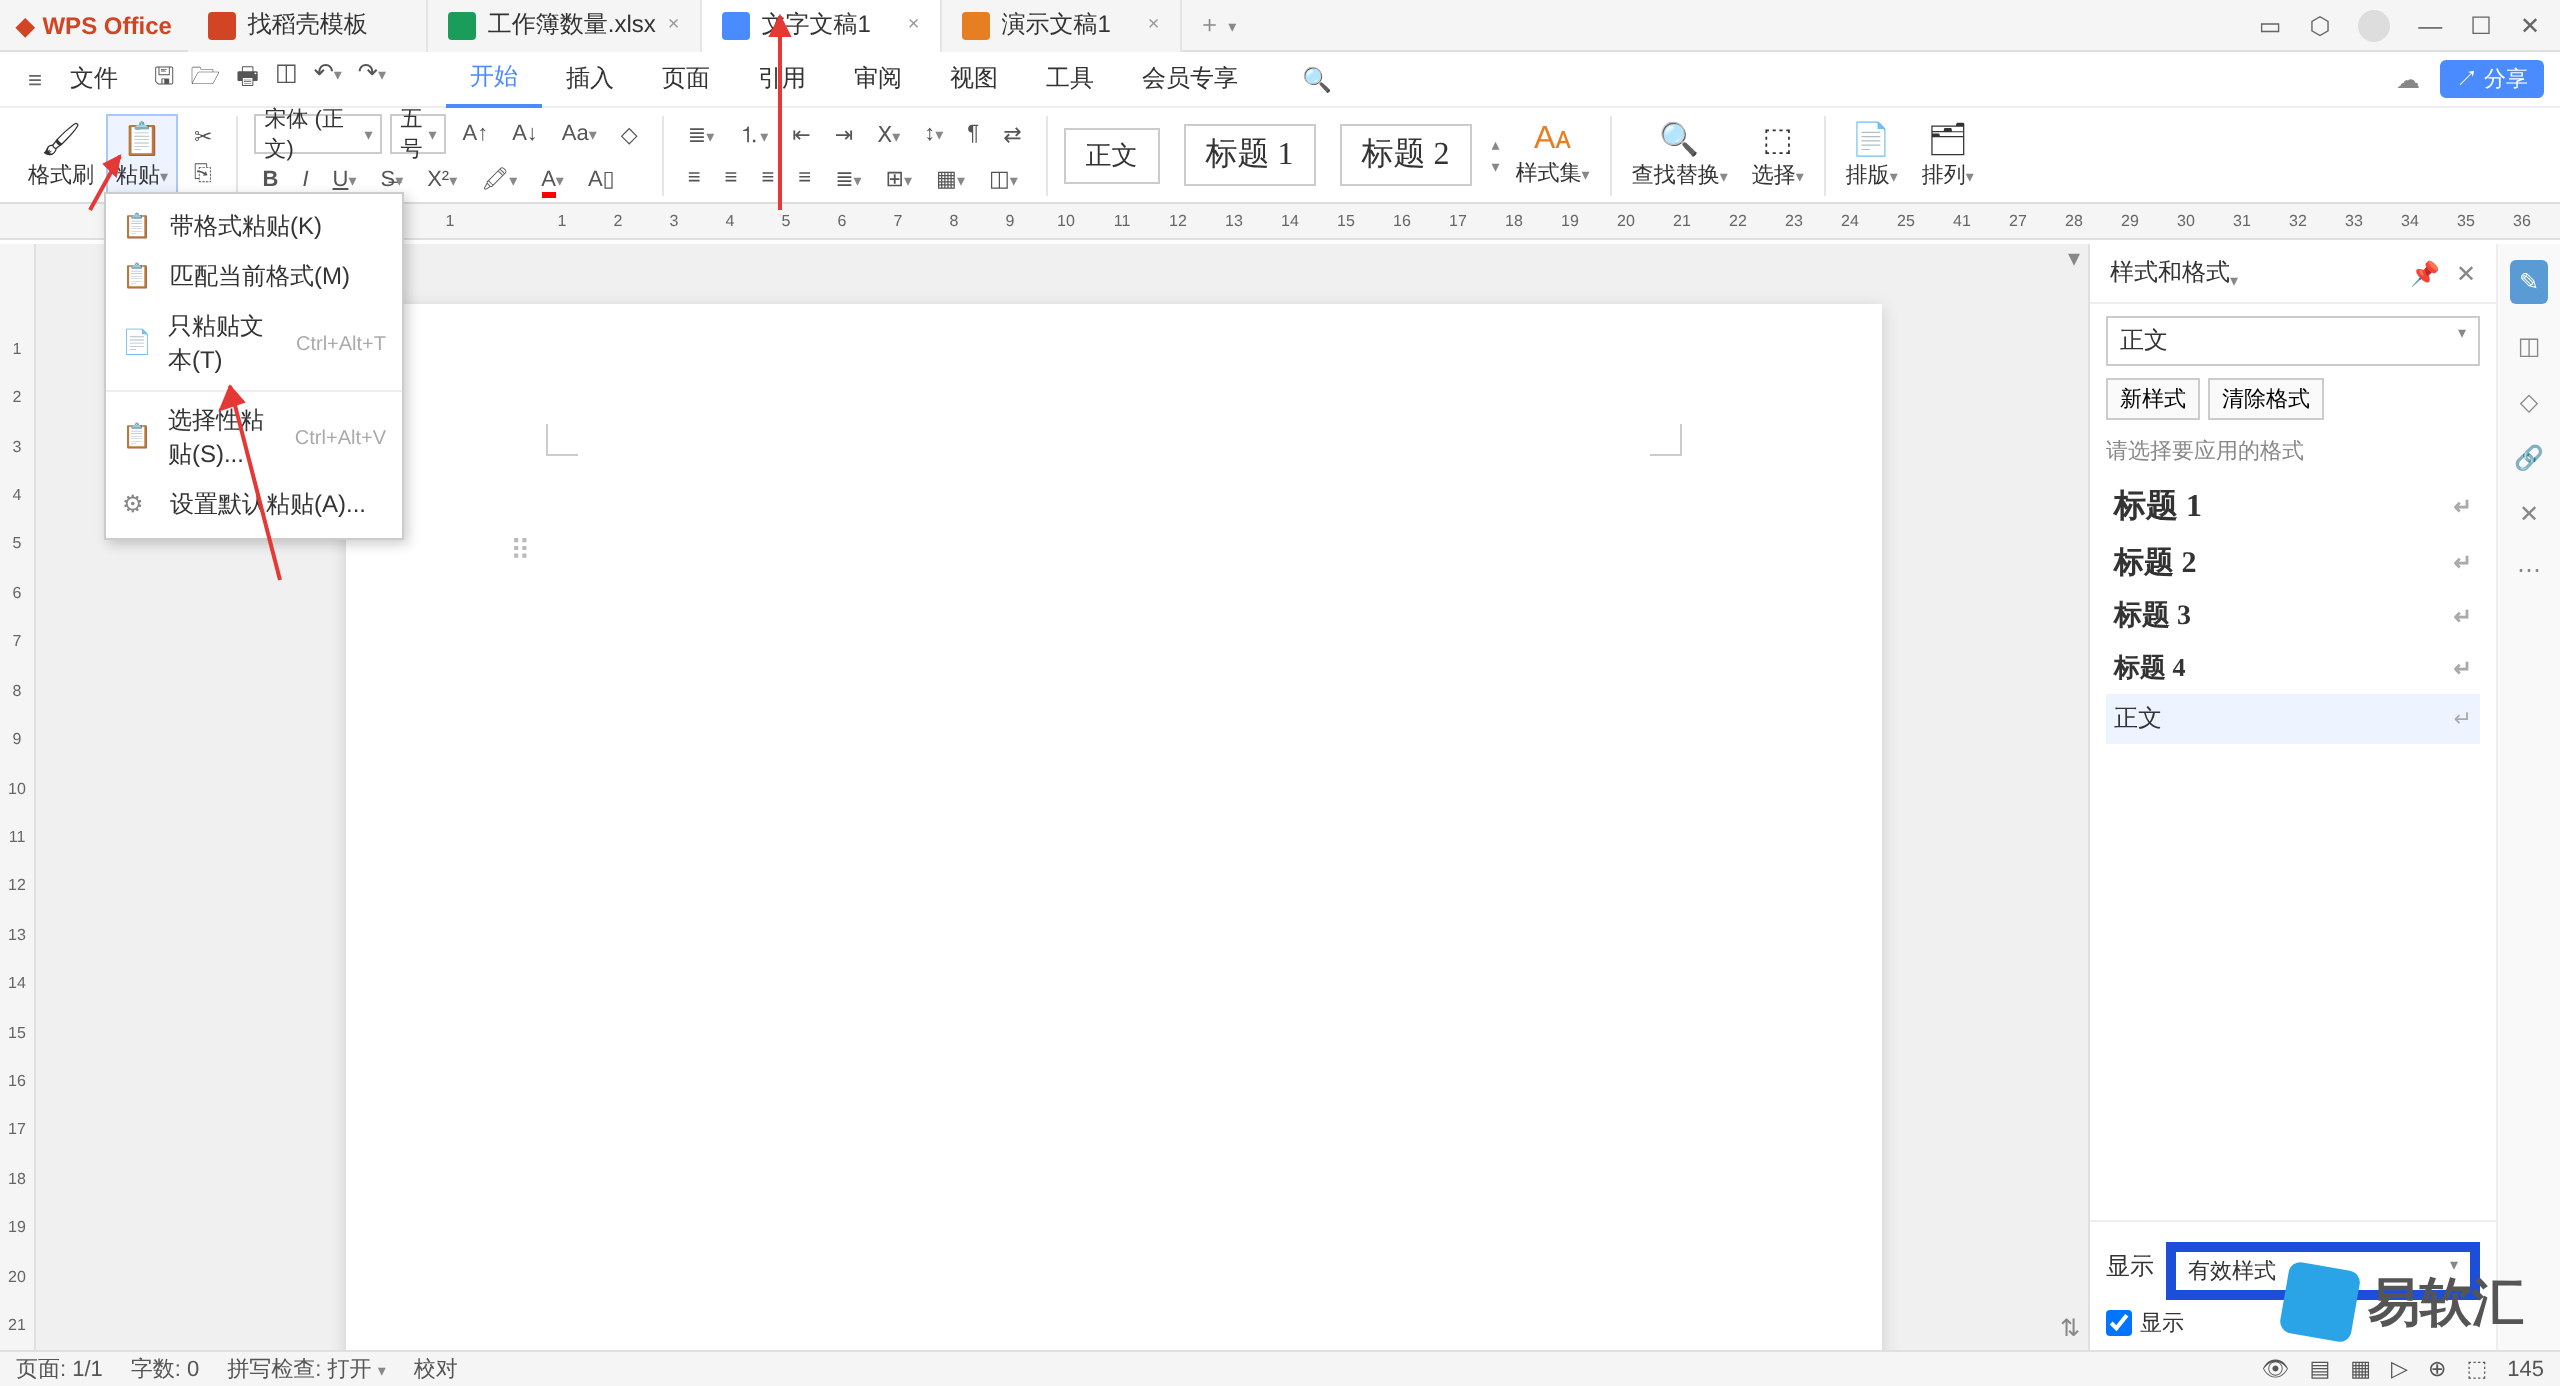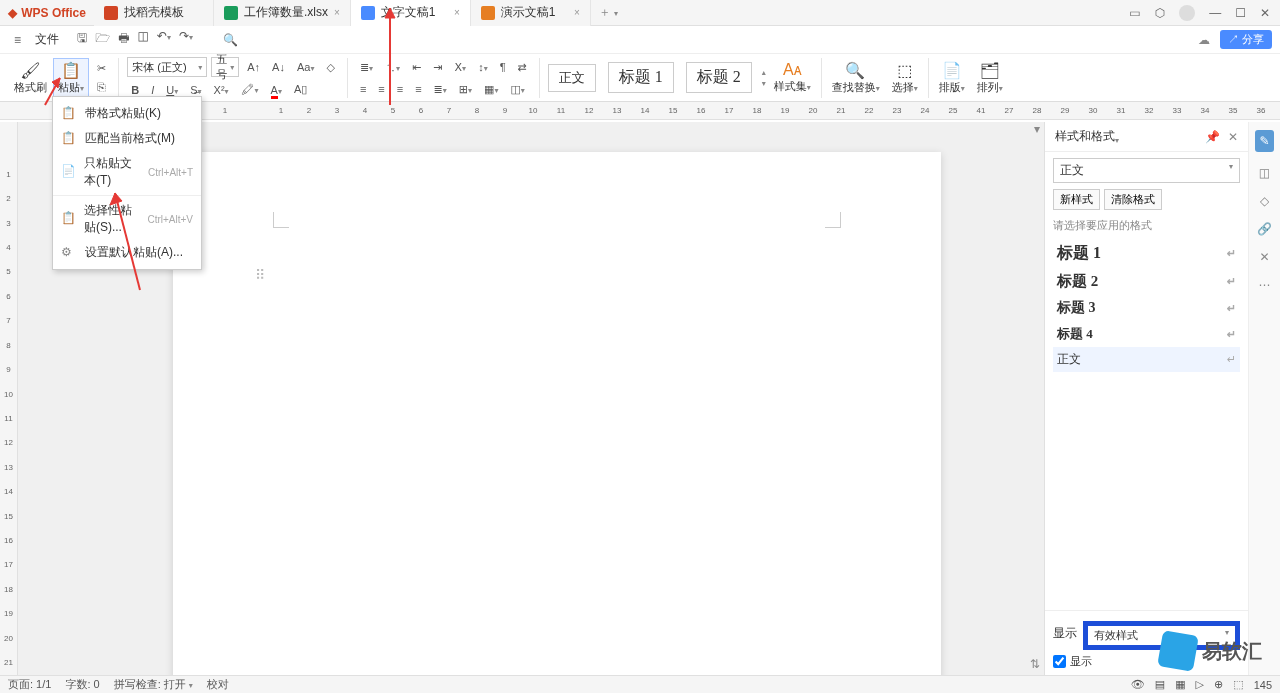--- a/index.html
+++ b/index.html
@@ -27,21 +27,21 @@
 .menu-right { margin-left:auto; display:flex; align-items:center; gap:10px; }
 .share-btn { background:#4a8bff; color:#fff; padding:2px 8px; border-radius:3px; font-size:11px; }
 
 
 .ribbon { height: 48px; background:#fff; display:flex; align-items:center; padding: 2px 8px; border-bottom:1px solid #ddd; font-size:11px; }
 .rib-group { display:flex; flex-direction:column; align-items:center; padding:0 6px; }
 .rib-vert-group { display:flex; flex-direction:column; gap:2px; padding:0 4px; }
 .rib-row { display:flex; gap:4px; align-items:center; }
 .rib-btn { padding:2px 4px; color:#555; cursor:pointer; }
 .rib-sep { width:1px; height:40px; background:#e5e5e5; margin:0 4px; }
-.font-sel { border:1px solid #ccc; height:20px; width:80px; font-size:11px; padding:0 4px; background:#fff; display:flex; align-items:center; justify-content:space-between; }
+.font-sel { border:1px solid #ccc; height:20px; width:64px; font-size:11px; padding:0 4px; background:#fff; display:flex; align-items:center; justify-content:space-between; }
 .size-sel { border:1px solid #ccc; height:20px; width:28px; font-size:11px; padding:0 4px; background:#fff; display:flex; align-items:center; justify-content:space-between; }
 .style-box { border:1px solid #ccc; padding:4px 10px; margin:0 4px; font-size:13px; cursor:pointer; }
 .style-big { font-family:"SimSun"; font-size:16px; }
 .drop { font-size:8px; color:#888; }
 
 
 .ruler-h { height: 18px; background:#f5f5f5; border-bottom:1px solid #e0e0e0; font-size:8px; color:#666; display:flex; align-items:center; position:relative; overflow:hidden; padding-left:155px; }
 .ruler-h .tick { width:28px; text-align:center; flex-shrink:0; }
 
 
@@ -92,21 +92,21 @@
 .status-bar { position:absolute; bottom:0; left:0; right:0; height:18px; background:#f5f5f5; border-top:1px solid #e0e0e0; display:flex; align-items:center; padding:0 8px; font-size:11px; color:#555; gap:14px; }
 .status-right { margin-left:auto; display:flex; gap:10px; align-items:center; }
 
 
 .arrow { position:absolute; z-index:200; pointer-events:none; }
 .arrow-svg polygon, .arrow-svg line { stroke:#e53935; fill:#e53935; }
 
 
 .logo-wm { position:absolute; right:18px; bottom:24px; display:flex; align-items:center; gap:6px; z-index:300; }
 .logo-wm .cube { width:36px; height:36px; background:#2aa4e6; transform:rotate(10deg); border-radius:6px; }
-.logo-wm .txt { font-size:20px; font-weight:bold; color:#555; }
+.logo-wm .txt { font-size:26px; font-weight:bold; color:#555; }
 
 .dots { font-size:14px; letter-spacing:1px; }
 </style>
 </head>
 <body>
 
 <div class="title-bar">
   <div class="wps-logo">
     <span style="color:#d14424;">◆</span>
     <span>WPS Office</span>
@@ -144,20 +144,30 @@
 <div class="menu-bar">
   <span class="hamburger">≡</span>
   <span class="file-label">文件</span>
   <div class="qat">
     <span>🖫</span>
     <span>🗁</span>
     <span>🖶</span>
     <span>◫</span>
     <span>↶<span class="drop">▾</span></span>
     <span>↷<span class="drop">▾</span></span>
+  </div>
+  <div class="menu-tabs">
+    <div class="menu-tab active">开始</div>
+    <div class="menu-tab">插入</div>
+    <div class="menu-tab">页面</div>
+    <div class="menu-tab">引用</div>
+    <div class="menu-tab">审阅</div>
+    <div class="menu-tab">视图</div>
+    <div class="menu-tab">工具</div>
+    <div class="menu-tab">会员专享</div>
   </div>
   <span style="margin-left:20px;color:#888;">🔍</span>
   <div class="menu-right">
     <span style="color:#888;">☁</span>
     <span class="share-btn">↗ <span>分享</span></span>
   </div>
 </div>
 
 <div class="ribbon">
   <div class="rib-group">

